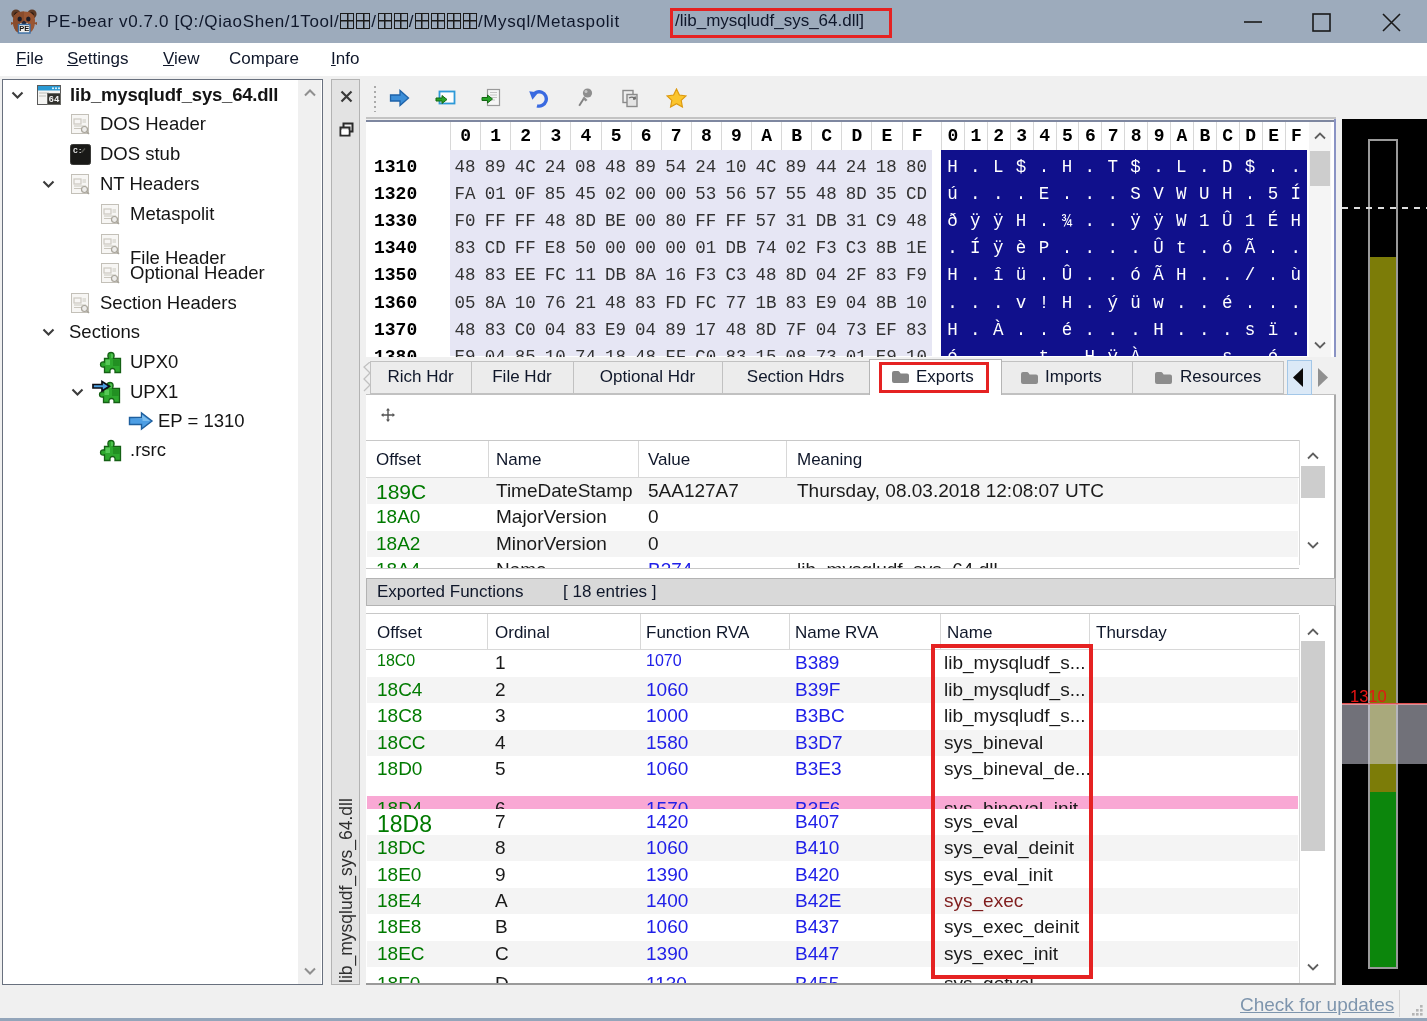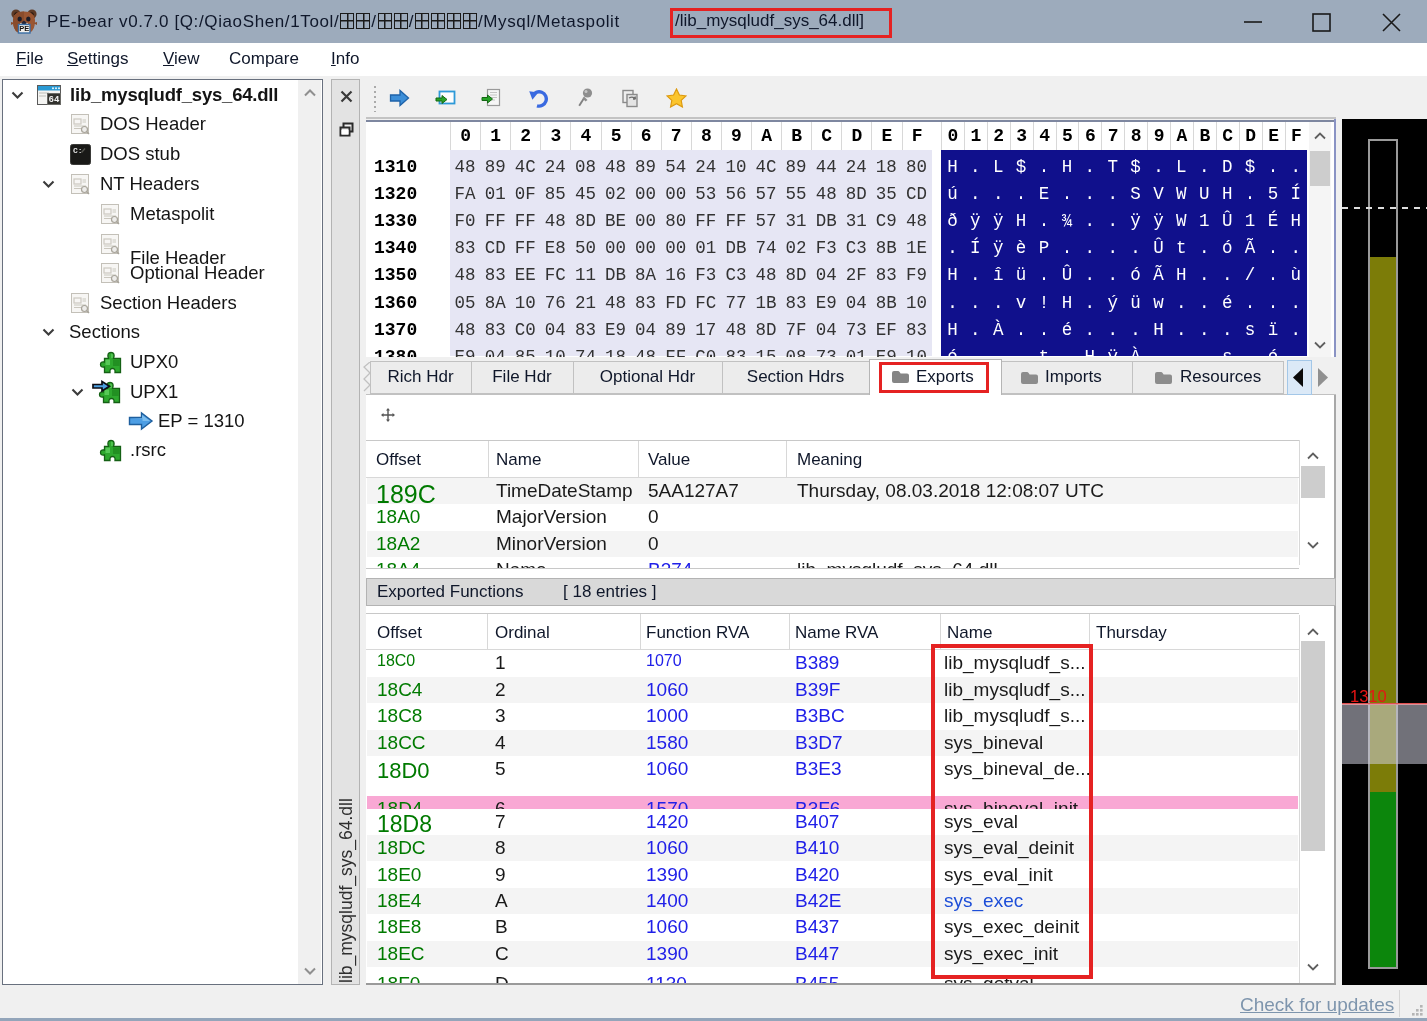--- a/index.html
+++ b/index.html
@@ -317,21 +317,21 @@
 <div class="abs" style="left:366px;top:440px;width:933px;height:1px;background:#c8c8c8"></div>
 <div class="abs" style="left:488px;top:441px;width:1px;height:36px;background:#d8d8d8"></div>
 <div class="abs" style="left:638px;top:441px;width:1px;height:36px;background:#d8d8d8"></div>
 <div class="abs" style="left:786px;top:441px;width:1px;height:36px;background:#d8d8d8"></div>
 <div class="abs" style="left:366px;top:477px;width:933px;height:1px;background:#d8d8d8"></div>
 <div class="abs t15" style="left:376px;top:450px">Offset</div>
 <div class="abs t15" style="left:496px;top:450px">Name</div>
 <div class="abs t15" style="left:648px;top:450px">Value</div>
 <div class="abs t15" style="left:797px;top:450px">Meaning</div>
 <div class="abs" style="left:367px;top:478.0px;width:931px;height:26.0px;background:#f4f4f4;overflow:hidden">
-    <span class="abs" style="left:9px;top:2px;font-size:25px;color:#007a00">189C</span>
+    <span class="abs" style="left:9px;top:2px;font-size:21px;color:#007a00">189C</span>
     <span class="abs" style="left:129px;top:2px;font-size:19px;color:#1a1a1a">TimeDateStamp</span>
     <span class="abs" style="left:281px;top:2px;font-size:19px;color:#1a1a1a">5AA127A7</span>
     <span class="abs" style="left:430px;top:2px;font-size:19px;color:#1a1a1a">Thursday, 08.03.2018 12:08:07 UTC</span>
   </div>
 <div class="abs" style="left:367px;top:504.4px;width:931px;height:26.0px;background:#fff;overflow:hidden">
     <span class="abs" style="left:9px;top:2px;font-size:19px;color:#007a00">18A0</span>
     <span class="abs" style="left:129px;top:2px;font-size:19px;color:#1a1a1a">MajorVersion</span>
     <span class="abs" style="left:281px;top:2px;font-size:19px;color:#1a1a1a">0</span>
     <span class="abs" style="left:430px;top:2px;font-size:19px;color:#1a1a1a"></span>
   </div>
@@ -394,21 +394,21 @@
     <span class="abs" style="left:577px;top:2px;font-size:19px;color:#1a1a1a">lib_mysqludf_s...</span>
   </div>
 <div class="abs" style="left:367px;top:729.5px;width:931px;height:26.4px;background:#f4f4f4;overflow:hidden">
     <span class="abs" style="left:10px;top:2px;font-size:19px;color:#007a00">18CC</span>
     <span class="abs" style="left:128px;top:2px;font-size:19px;color:#1a1a1a">4</span>
     <span class="abs" style="left:279px;top:2px;font-size:19px;color:#2020e8">1580</span>
     <span class="abs" style="left:428px;top:2px;font-size:19px;color:#2020e8">B3D7</span>
     <span class="abs" style="left:577px;top:2px;font-size:19px;color:#1a1a1a">sys_bineval</span>
   </div>
 <div class="abs" style="left:367px;top:755.9px;width:931px;height:26.4px;background:#fff;overflow:hidden">
-    <span class="abs" style="left:10px;top:2px;font-size:22px;color:#007a00">18D0</span>
+    <span class="abs" style="left:10px;top:2px;font-size:19px;color:#007a00">18D0</span>
     <span class="abs" style="left:128px;top:2px;font-size:19px;color:#1a1a1a">5</span>
     <span class="abs" style="left:279px;top:2px;font-size:19px;color:#2020e8">1060</span>
     <span class="abs" style="left:428px;top:2px;font-size:19px;color:#2020e8">B3E3</span>
     <span class="abs" style="left:577px;top:2px;font-size:19px;color:#1a1a1a">sys_bineval_de...</span>
   </div>
 <div class="abs" style="left:367px;top:796px;width:931px;height:26.4px;background:#f9a8d4;overflow:hidden">
     <span class="abs" style="left:10px;top:2px;font-size:19px;color:#007a00">18D4</span>
     <span class="abs" style="left:128px;top:2px;font-size:19px;color:#1a1a1a">6</span>
     <span class="abs" style="left:279px;top:2px;font-size:19px;color:#2020e8">1570</span>
     <span class="abs" style="left:428px;top:2px;font-size:19px;color:#2020e8">B3F6</span>
@@ -433,21 +433,21 @@
     <span class="abs" style="left:128px;top:2px;font-size:19px;color:#1a1a1a">9</span>
     <span class="abs" style="left:279px;top:2px;font-size:19px;color:#2020e8">1390</span>
     <span class="abs" style="left:428px;top:2px;font-size:19px;color:#2020e8">B420</span>
     <span class="abs" style="left:577px;top:2px;font-size:19px;color:#1a1a1a">sys_eval_init</span>
   </div>
 <div class="abs" style="left:367px;top:887.9px;width:931px;height:26.4px;background:#f4f4f4;overflow:hidden">
     <span class="abs" style="left:10px;top:2px;font-size:19px;color:#007a00">18E4</span>
     <span class="abs" style="left:128px;top:2px;font-size:19px;color:#1a1a1a">A</span>
     <span class="abs" style="left:279px;top:2px;font-size:19px;color:#2020e8">1400</span>
     <span class="abs" style="left:428px;top:2px;font-size:19px;color:#2020e8">B42E</span>
-    <span class="abs" style="left:577px;top:2px;font-size:19px;color:#1d4ed8">sys_exec</span>
+    <span class="abs" style="left:577px;top:2px;font-size:19px;color:#7f1d1d">sys_exec</span>
   </div>
 <div class="abs" style="left:367px;top:914.3px;width:931px;height:26.4px;background:#fff;overflow:hidden">
     <span class="abs" style="left:10px;top:2px;font-size:19px;color:#007a00">18E8</span>
     <span class="abs" style="left:128px;top:2px;font-size:19px;color:#1a1a1a">B</span>
     <span class="abs" style="left:279px;top:2px;font-size:19px;color:#2020e8">1060</span>
     <span class="abs" style="left:428px;top:2px;font-size:19px;color:#2020e8">B437</span>
     <span class="abs" style="left:577px;top:2px;font-size:19px;color:#1a1a1a">sys_exec_deinit</span>
   </div>
 <div class="abs" style="left:367px;top:940.7px;width:931px;height:26.4px;background:#f4f4f4;overflow:hidden">
     <span class="abs" style="left:10px;top:2px;font-size:19px;color:#007a00">18EC</span>

